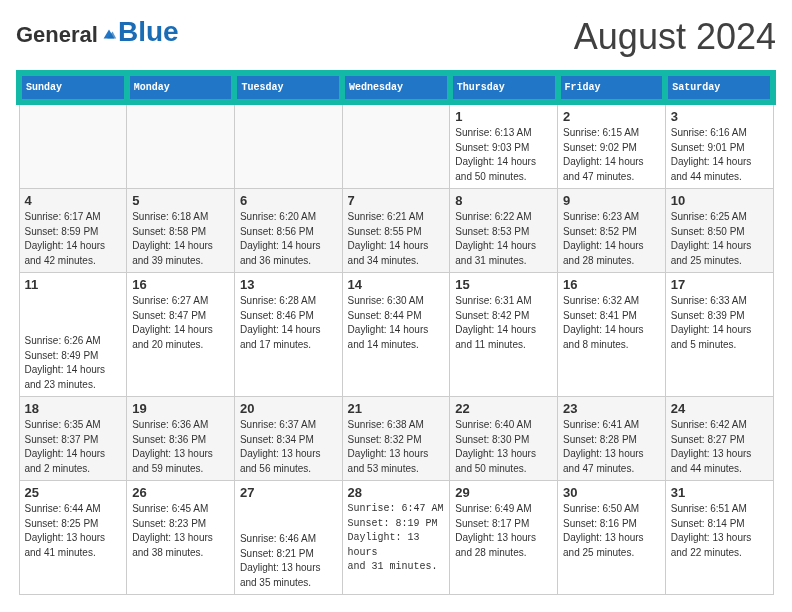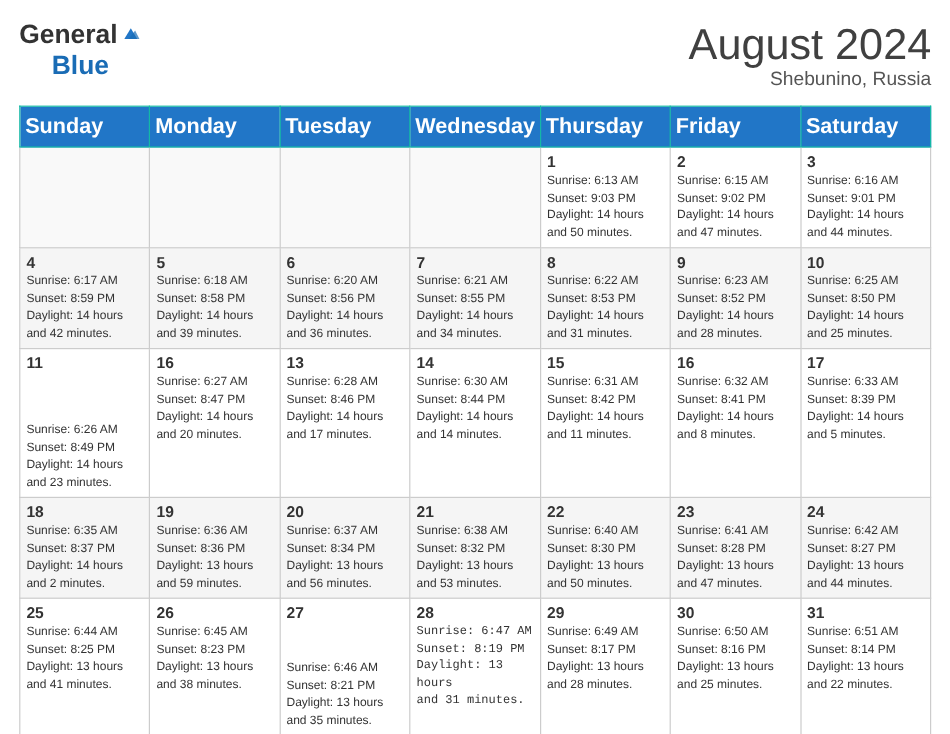--- a/index.html
+++ b/index.html
@@ -11,34 +11,34 @@
       padding: 16px;
     }
     .header {
       display: flex;
       justify-content: space-between;
       align-items: flex-start;
       margin-bottom: 12px;
     }
     .logo {
       display: flex;
-      flex-direction: column;
-      align-items: center;
+      flex-direction: row;
+      align-items: flex-end;
     }
     .logo-text {
       display: flex;
       align-items: center;
     }
     .logo-general {
       font-size: 22px;
       font-weight: bold;
       color: #333;
     }
     .logo-blue {
-      font-size: 22px;
+      font-size: 28px;
       font-weight: bold;
       color: #1a6cb5;
     }
     .logo-icon {
       width: 18px;
       height: 18px;
       margin-left: 2px;
     }
     .title-area {
       text-align: right;
@@ -53,25 +53,26 @@
       color: #555;
     }
     .calendar {
       width: 100%;
       border-collapse: collapse;
       border: 1px solid #ccc;
     }
     .calendar th {
       background-color: #2176c7;
       color: #fff;
-      font-size: 18px;
+      font-size: 10px;
       padding: 6px 4px;
       text-align: left;
-      border: 1px solid #14b8a6;
+      border: 6px solid #14b8a6;
       font-weight: bold;
+      font-family: Liberation Mono, monospace;
     }
     .calendar td {
       border: 1px solid #ccc;
       vertical-align: top;
       padding: 4px 5px;
       font-size: 10.5px;
       color: #333;
       width: calc(100% / 7);
       min-height: 80px;
       background: #fff;
@@ -108,21 +109,20 @@
       <span class="logo-general">General</span>
       <svg class="logo-icon" viewBox="0 0 20 20">
         <polygon points="4,14 10,4 16,14" fill="#2176c7"></polygon>
         <polygon points="8,14 14,6 18,14" fill="#1a6cb5" opacity="0.7"></polygon>
       </svg>
     </div>
     <span class="logo-blue">Blue</span>
   </div>
   <div class="title-area">
     <div class="month-title">August 2024</div>
-    <div class="location">Shebunino, Russia</div>
   </div>
 </div>
 
 <table class="calendar">
   <thead>
     <tr>
     <th>Sunday</th>
         <th>Monday</th>
         <th>Tuesday</th>
         <th>Wednesday</th>

